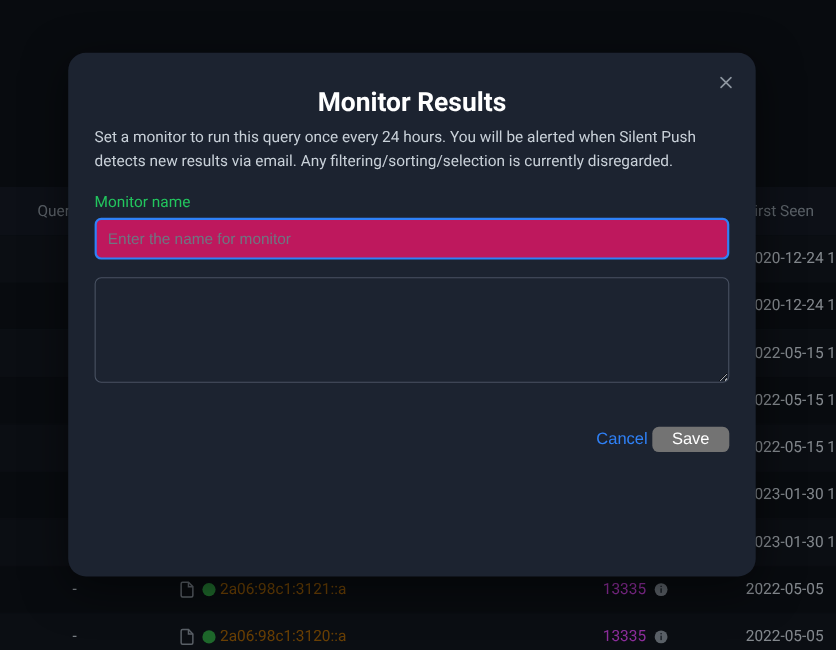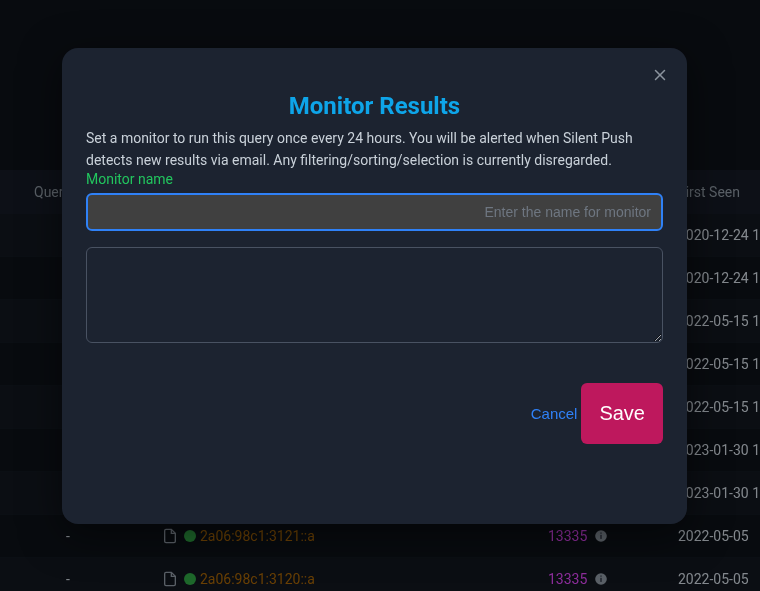--- a/index.html
+++ b/index.html
@@ -85,46 +85,46 @@
     top: 18px;
     right: 18px;
     color: #8b949e;
     cursor: pointer;
   }
   .close svg { width:18px; height:18px; display:block; }
   .modal-title {
     font-size: 24px;
     font-weight: 700;
     text-align: center;
-    margin-top: 18px;
+    margin-top: 5px;
     margin-bottom: 8px;
-    color: #0ea5e9;
+    color: #ffffff;
   }
   .modal-desc {
     font-size: 14px;
     line-height: 1.55;
     color: #c9d1d9;
+    margin-bottom: 18px;
   }
   .field-label {
     font-size: 14px;
     color: #22c55e;
     margin-bottom: 6px;
     display:block;
   }
   .text-input {
     width: 100%;
     height: 38px;
     border-radius: 6px;
     border: 2px solid #2f81f7;
-    background: #404040;
+    background: #be185d;
     color: #e6edf3;
     padding: 0 10px;
     font-size: 14px;
     outline: none;
-    text-align: right;
   }
   .text-input::placeholder { color:#6e7681; }
   .textarea {
     width: 100%;
     height: 96px;
     border-radius: 6px;
     border: 1px solid #495262;
     background: #1c2330;
     color: #e6edf3;
     padding: 8px 10px;
@@ -141,25 +141,25 @@
     margin-top: 36px;
   }
   .btn-cancel {
     background:none;
     border:none;
     color:#2f81f7;
     font-size:15px;
     cursor:pointer;
   }
   .btn-save {
-    background:#be185d;
+    background:#737373;
     border:none;
     color:#fff;
-    font-size:20px;
-    padding: 19px 18px;
+    font-size:15px;
+    padding: 3px 18px;
     border-radius:6px;
     cursor:pointer;
   }
 </style>
 </head>
 <body>
 
 <div class="bg">
   <div class="bg-header">
     <span class="col-q">Quer</span>

